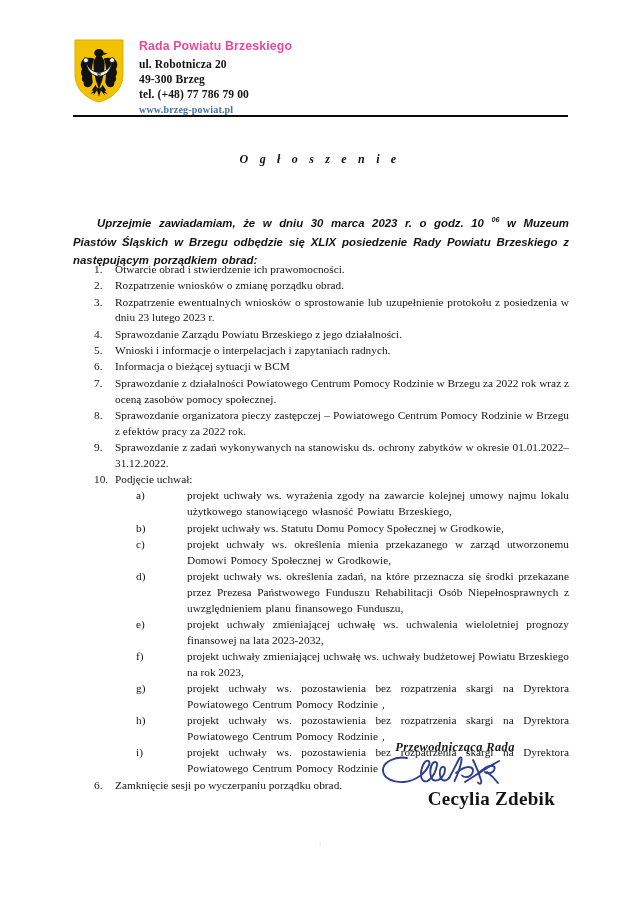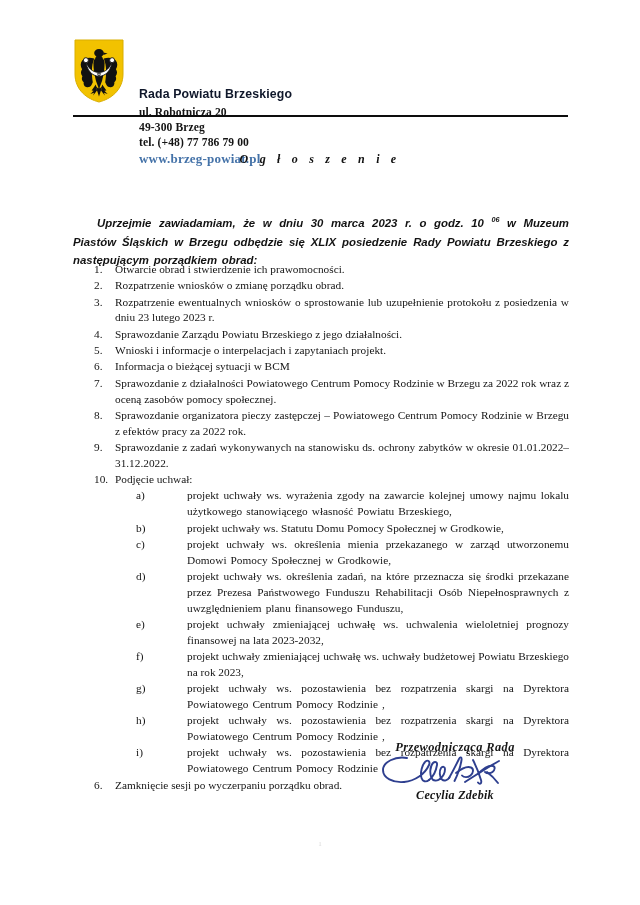--- a/index.html
+++ b/index.html
@@ -44,35 +44,34 @@
   .org-block {
     margin-left: 14px;
     padding-top: 3px;
     line-height: 1.30;
   }
   .org-name {
     font-family: "Liberation Sans", sans-serif;
     font-weight: bold;
     font-size: 12.3px;
     letter-spacing: 0.15px;
-    color: #0f172a;
+    color: #ec4899;
     margin-bottom: 2px;
-    margin-top: 48px;
   }
   .org-line {
     font-family: "Liberation Serif", serif;
     font-weight: bold;
     font-size: 11.6px;
     color: #141414;
     letter-spacing: 0.1px;
   }
   .org-url {
     font-family: "Liberation Serif", serif;
     font-weight: bold;
-    font-size: 13px;
+    font-size: 10px;
     letter-spacing: 0.2px;
     margin-top: 1px;
   }
 
   .rule {
     position: absolute;
     left: 73px;
     top: 115px;
     width: 495px;
     height: 2px;
@@ -191,27 +190,27 @@
     position: absolute;
     left: 50%;
     top: 0;
     transform: translateX(-52%);
     width: 150px;
     height: 44px;
   }
   .sig-name {
     font-family: "Liberation Serif", serif;
     font-weight: bold;
-    font-style: italic;
-    font-size: 12px;
+    font-size: 19px;
     letter-spacing: 0.3px;
     color: #141414;
     margin-top: -4px;
     position: relative;
     z-index: 2;
+    text-align: right;
   }
 
   .page-number {
     position: absolute;
     left: 0;
     right: 0;
     top: 840px;
     text-align: center;
     font-family: "Liberation Serif", serif;
     font-size: 7px;
@@ -283,21 +282,21 @@
     <div class="item">
       <span class="marker">3.</span>
       <span class="body">Rozpatrzenie ewentualnych wniosków o sprostowanie lub uzupełnienie protokołu z posiedzenia w dniu 23 lutego 2023 r.</span>
     </div>
     <div class="item">
       <span class="marker">4.</span>
       <span class="body">Sprawozdanie Zarządu Powiatu Brzeskiego z jego działalności.</span>
     </div>
     <div class="item">
       <span class="marker">5.</span>
-      <span class="body">Wnioski i informacje o interpelacjach i zapytaniach projekt.</span>
+      <span class="body">Wnioski i informacje o interpelacjach i zapytaniach radnych.</span>
     </div>
     <div class="item">
       <span class="marker">6.</span>
       <span class="body">Informacja o bieżącej sytuacji w BCM</span>
     </div>
     <div class="item">
       <span class="marker">7.</span>
       <span class="body">Sprawozdanie z działalności Powiatowego Centrum Pomocy Rodzinie w Brzegu za 2022 rok wraz z oceną zasobów pomocy społecznej.</span>
     </div>
     <div class="item">

